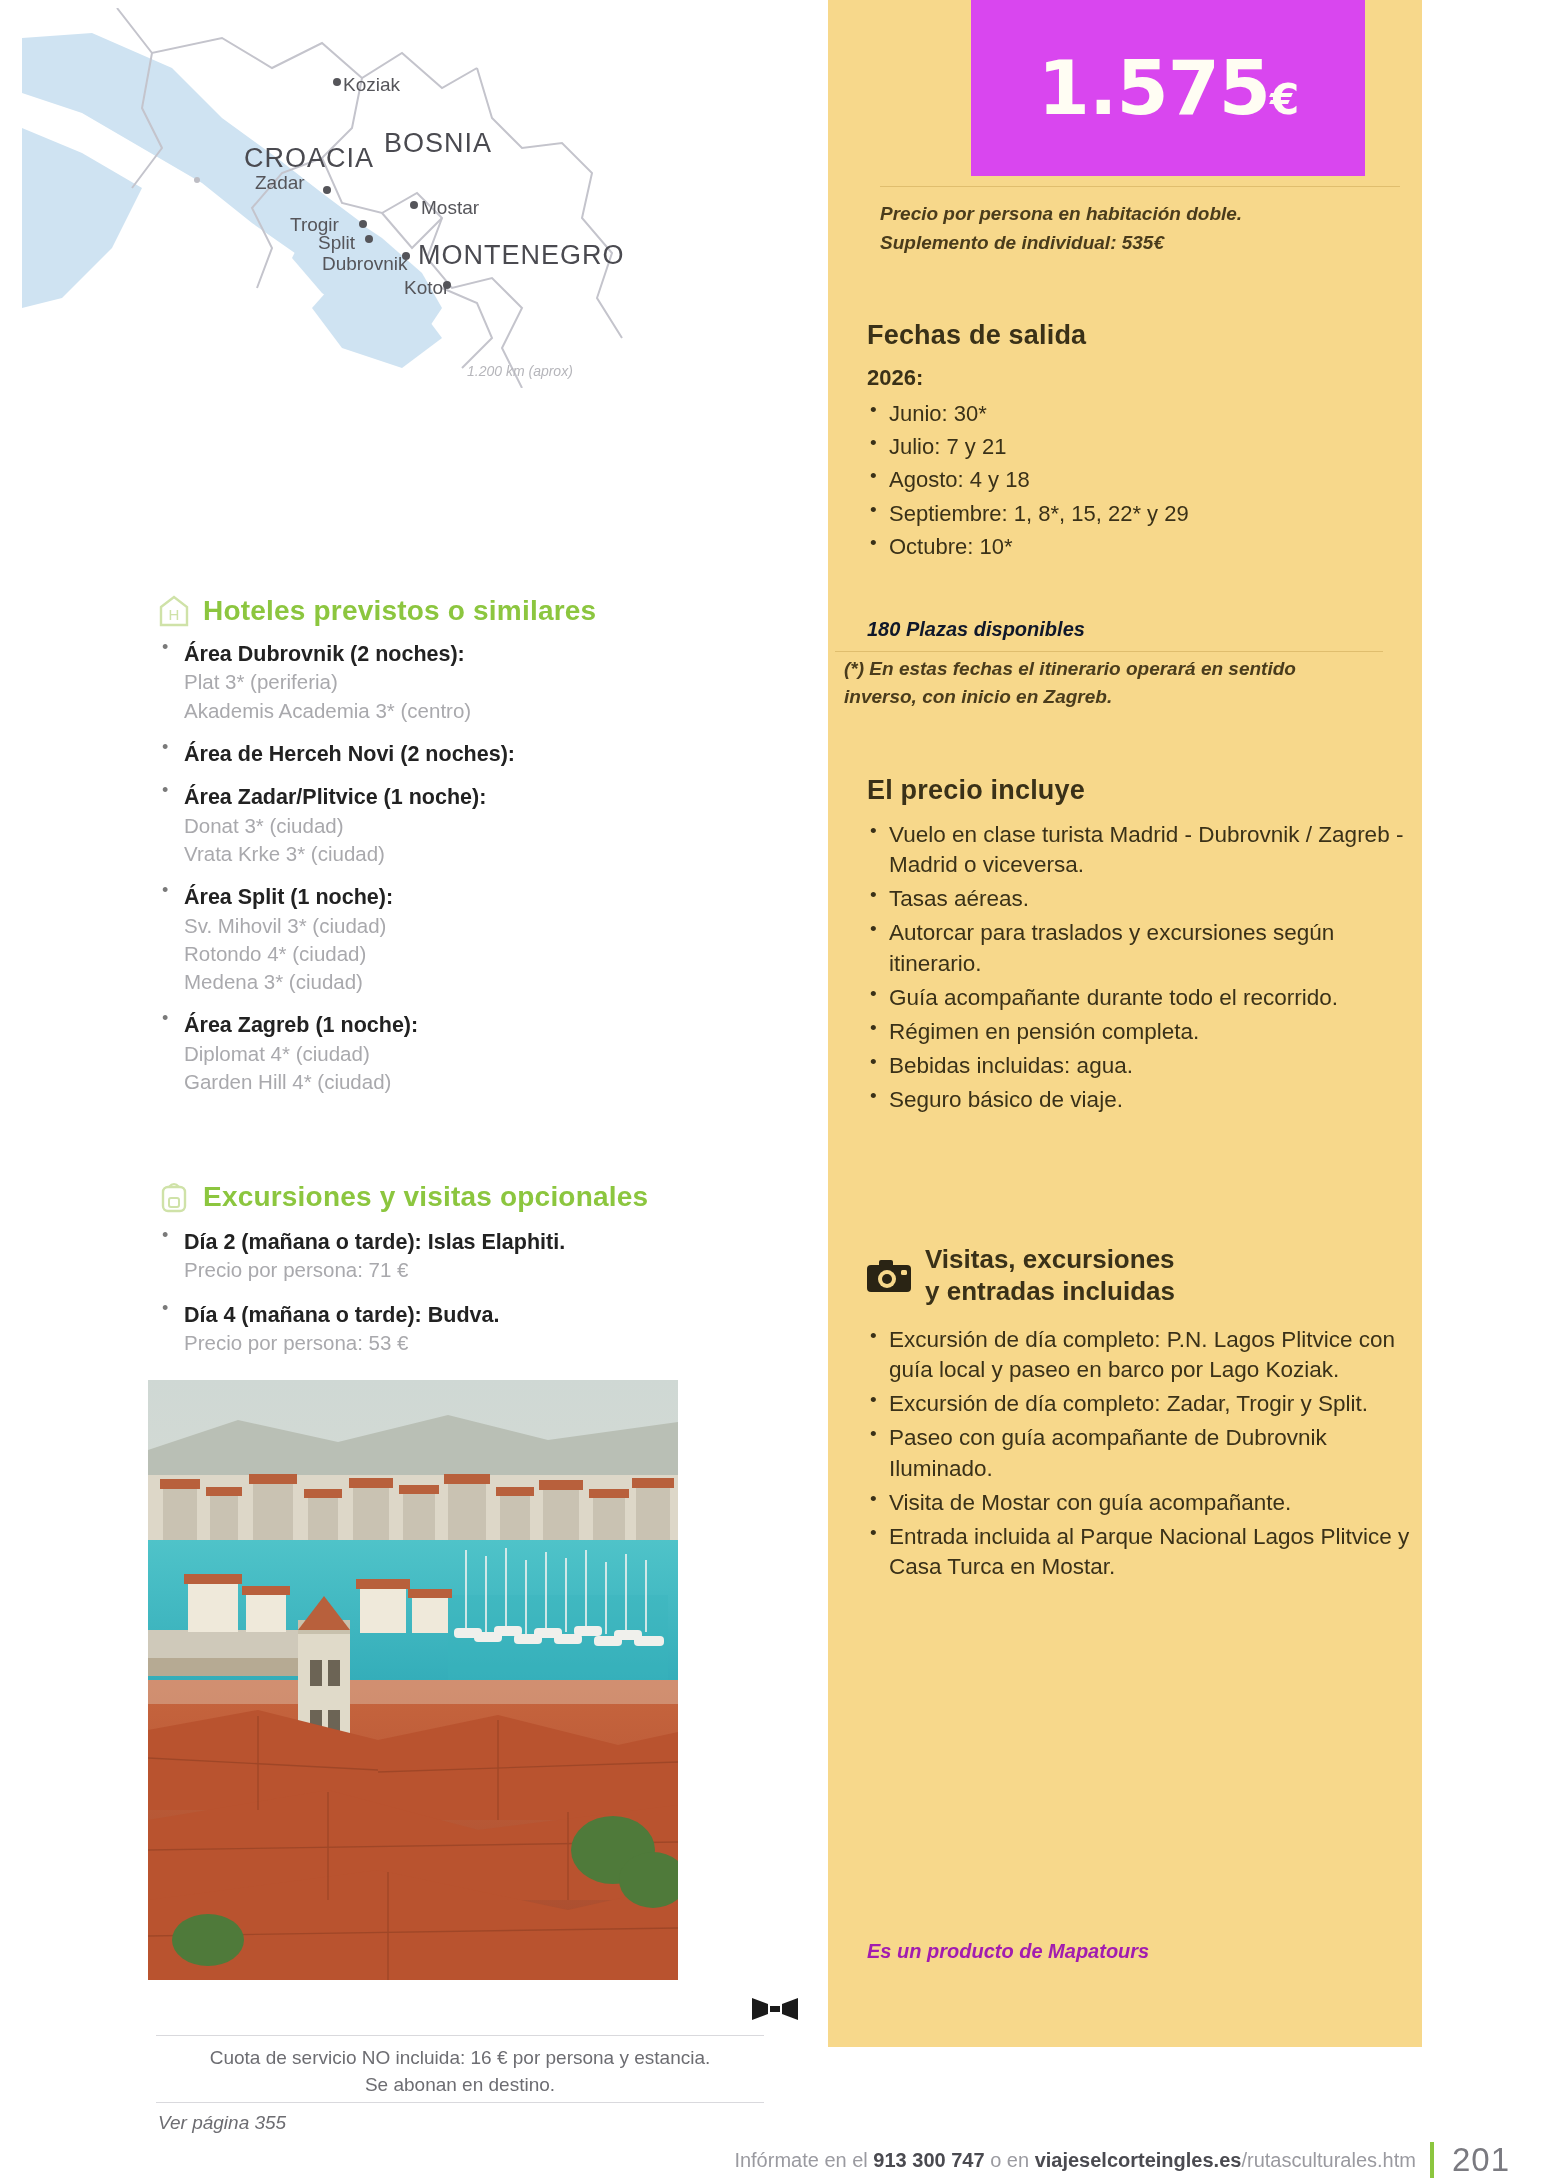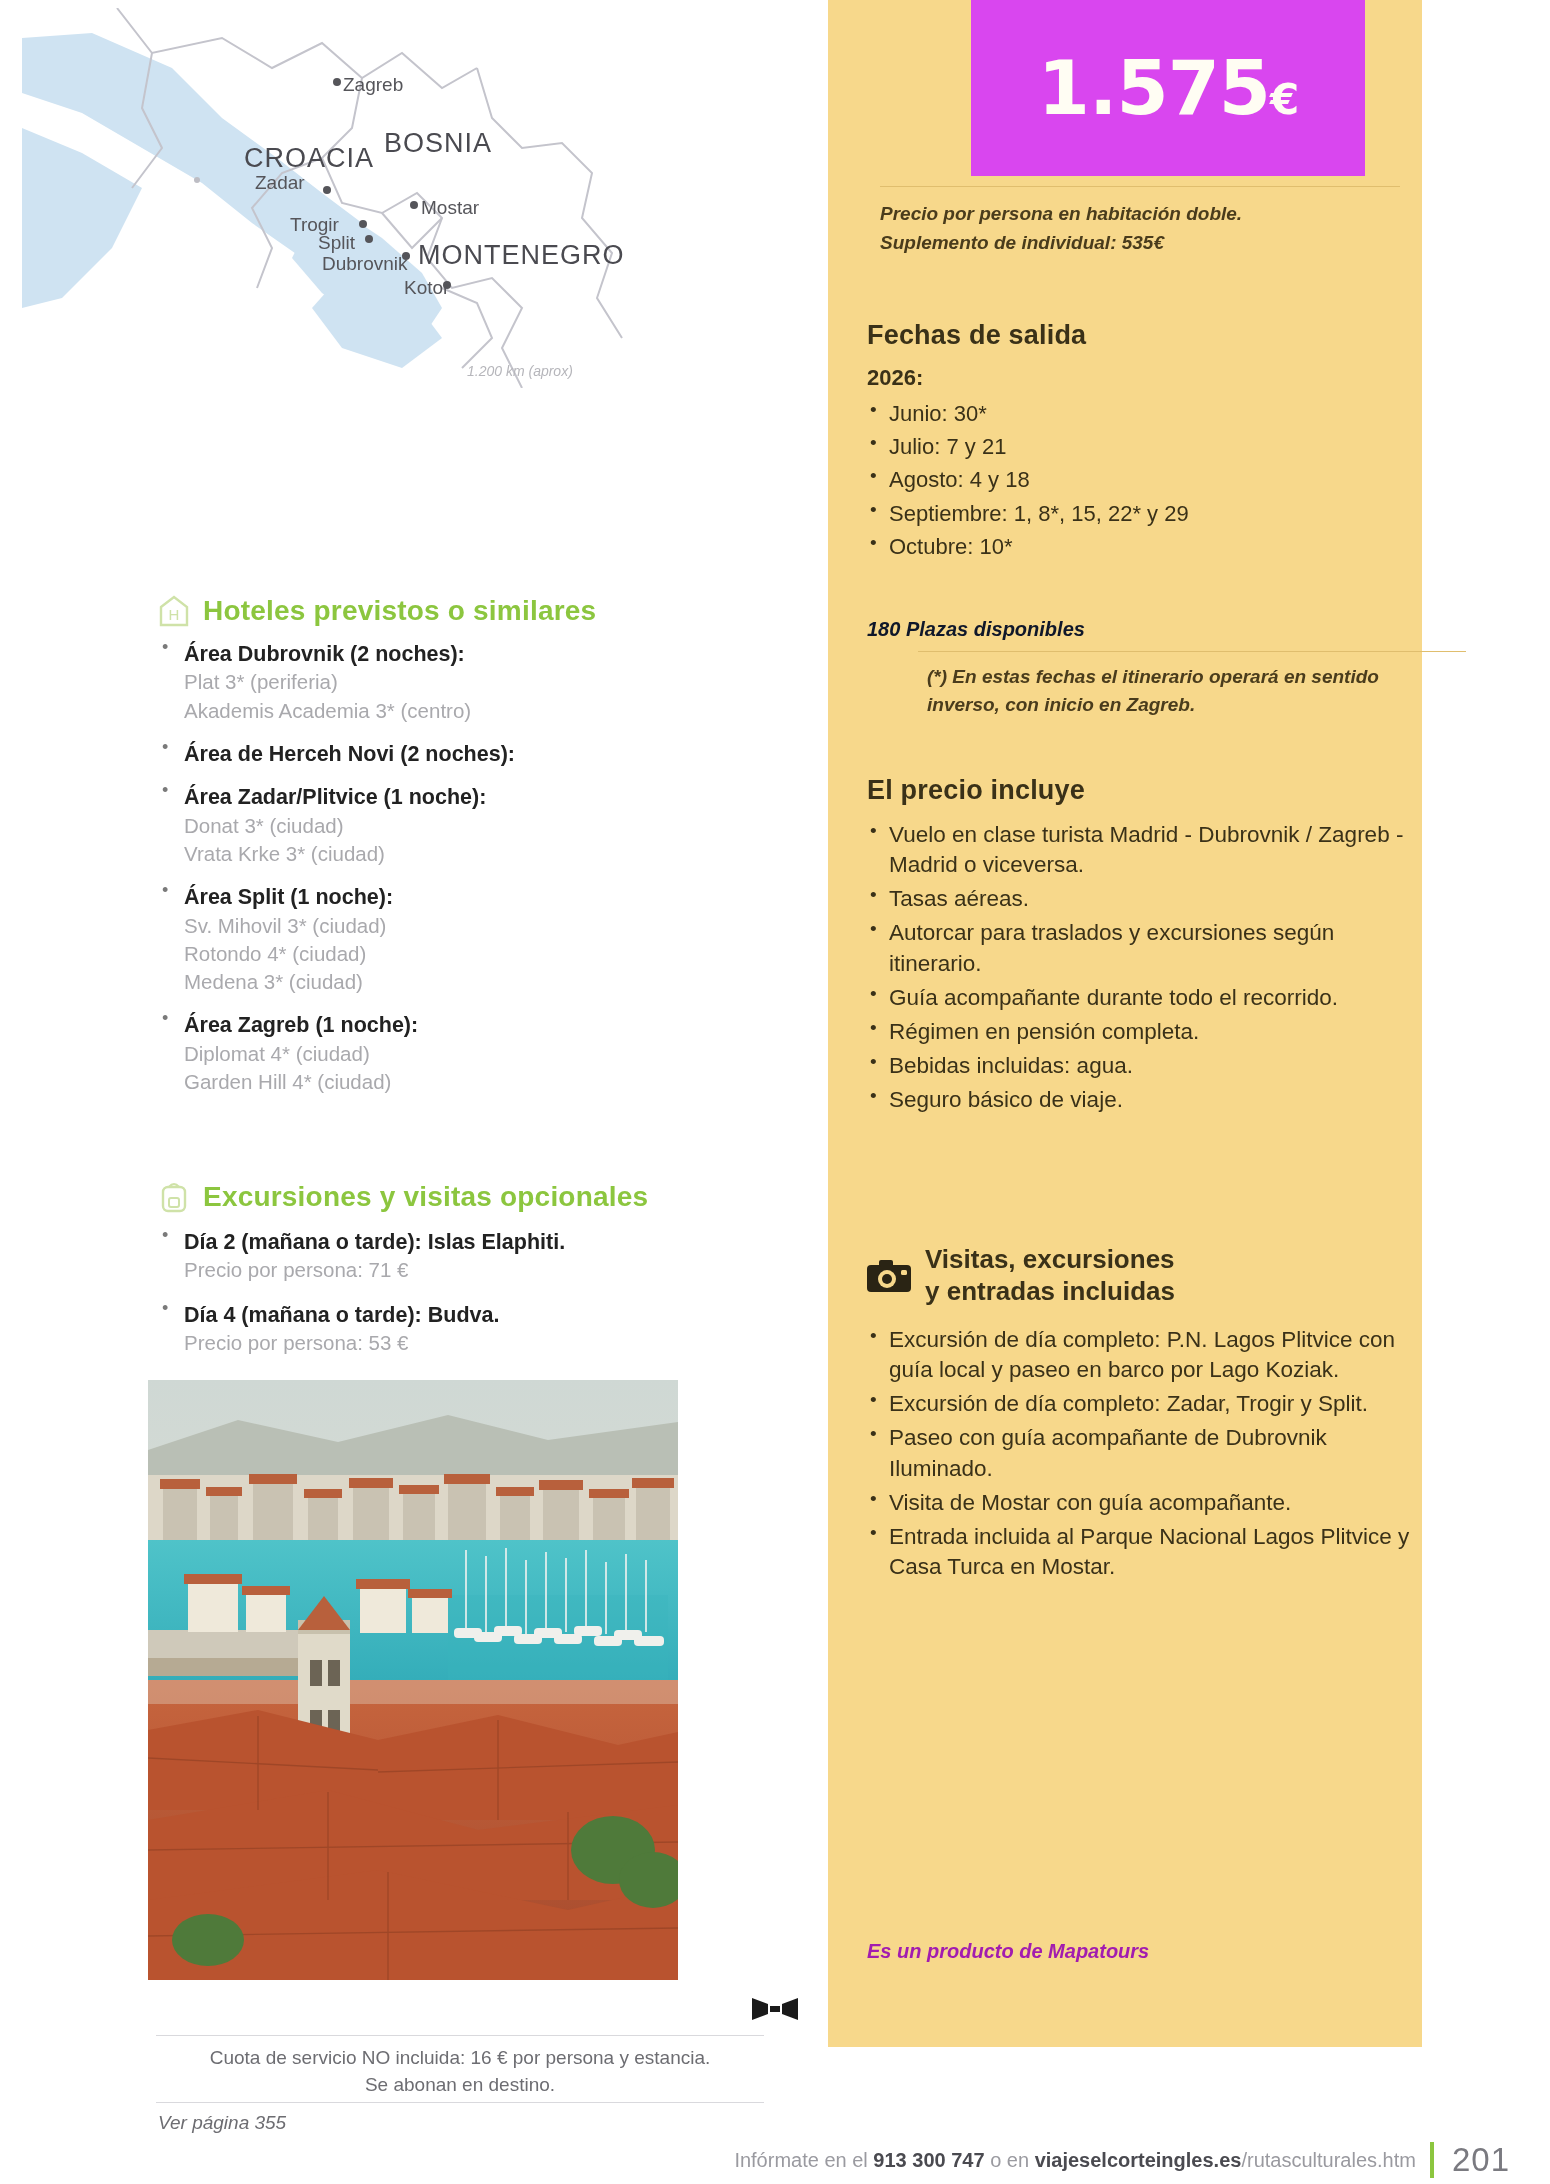--- a/index.html
+++ b/index.html
@@ -52,22 +52,22 @@
   }
   ul.rp-list li::before{
     content:"\2022";position:absolute;left:3px;top:-1px;font-size:19px;
   }
 
   .plazas{
     position:absolute;left:867px;width:540px;
     font-style:italic;font-size:20px;font-weight:600;color:#0f172a;
   }
   .asterisk-note{
-    position:absolute;left:918px;width:548px;
-    border-top:1px solid #e0be6e;padding-top:11px;
+    position:absolute;left:835px;width:548px;
+    border-top:1px solid #e0be6e;padding-top:3px;
   }
   .asterisk-note div{
     font-style:italic;font-size:19px;line-height:1.45;color:#4a3c1c;
     font-weight:600;padding-left:9px;
   }
 
   ul.incl{list-style:none;margin:0;padding:0;}
   ul.incl li{
     position:relative;padding-left:22px;
     font-size:22.5px;line-height:1.34;color:#3a3118;margin-bottom:4px;
@@ -192,21 +192,21 @@
         <circle cx="347" cy="231" r="4"></circle>
         <circle cx="384" cy="248" r="4"></circle>
         <circle cx="425" cy="277" r="4"></circle>
         <circle cx="175" cy="172" r="3" fill="#bdbdc4"></circle>
       </g>
     </svg>
     <div class="map-label country" style="left:222px;top:135px;">CROACIA</div>
     <div class="map-label country" style="left:362px;top:120px;">BOSNIA</div>
     <div class="map-label country" style="left:396px;top:232px;">MONTENEGRO</div>
 
-    <div class="map-label city" style="left:321px;top:66px;">Zagreb</div>
+    <div class="map-label city" style="left:321px;top:66px;">Koziak</div>
     <div class="map-label city" style="left:233px;top:164px;">Zadar</div>
     <div class="map-label city" style="left:399px;top:189px;">Mostar</div>
     <div class="map-label city" style="left:268px;top:206px;">Trogir</div>
     <div class="map-label city" style="left:296px;top:224px;">Split</div>
     <div class="map-label city" style="left:300px;top:245px;">Dubrovnik</div>
     <div class="map-label city" style="left:382px;top:269px;">Kotor</div>
     <div class="scale" style="left:445px;top:355px;">1.200 km (aprox)</div>
   </div>
 
   <div class="lc-head" style="top:594px;">

